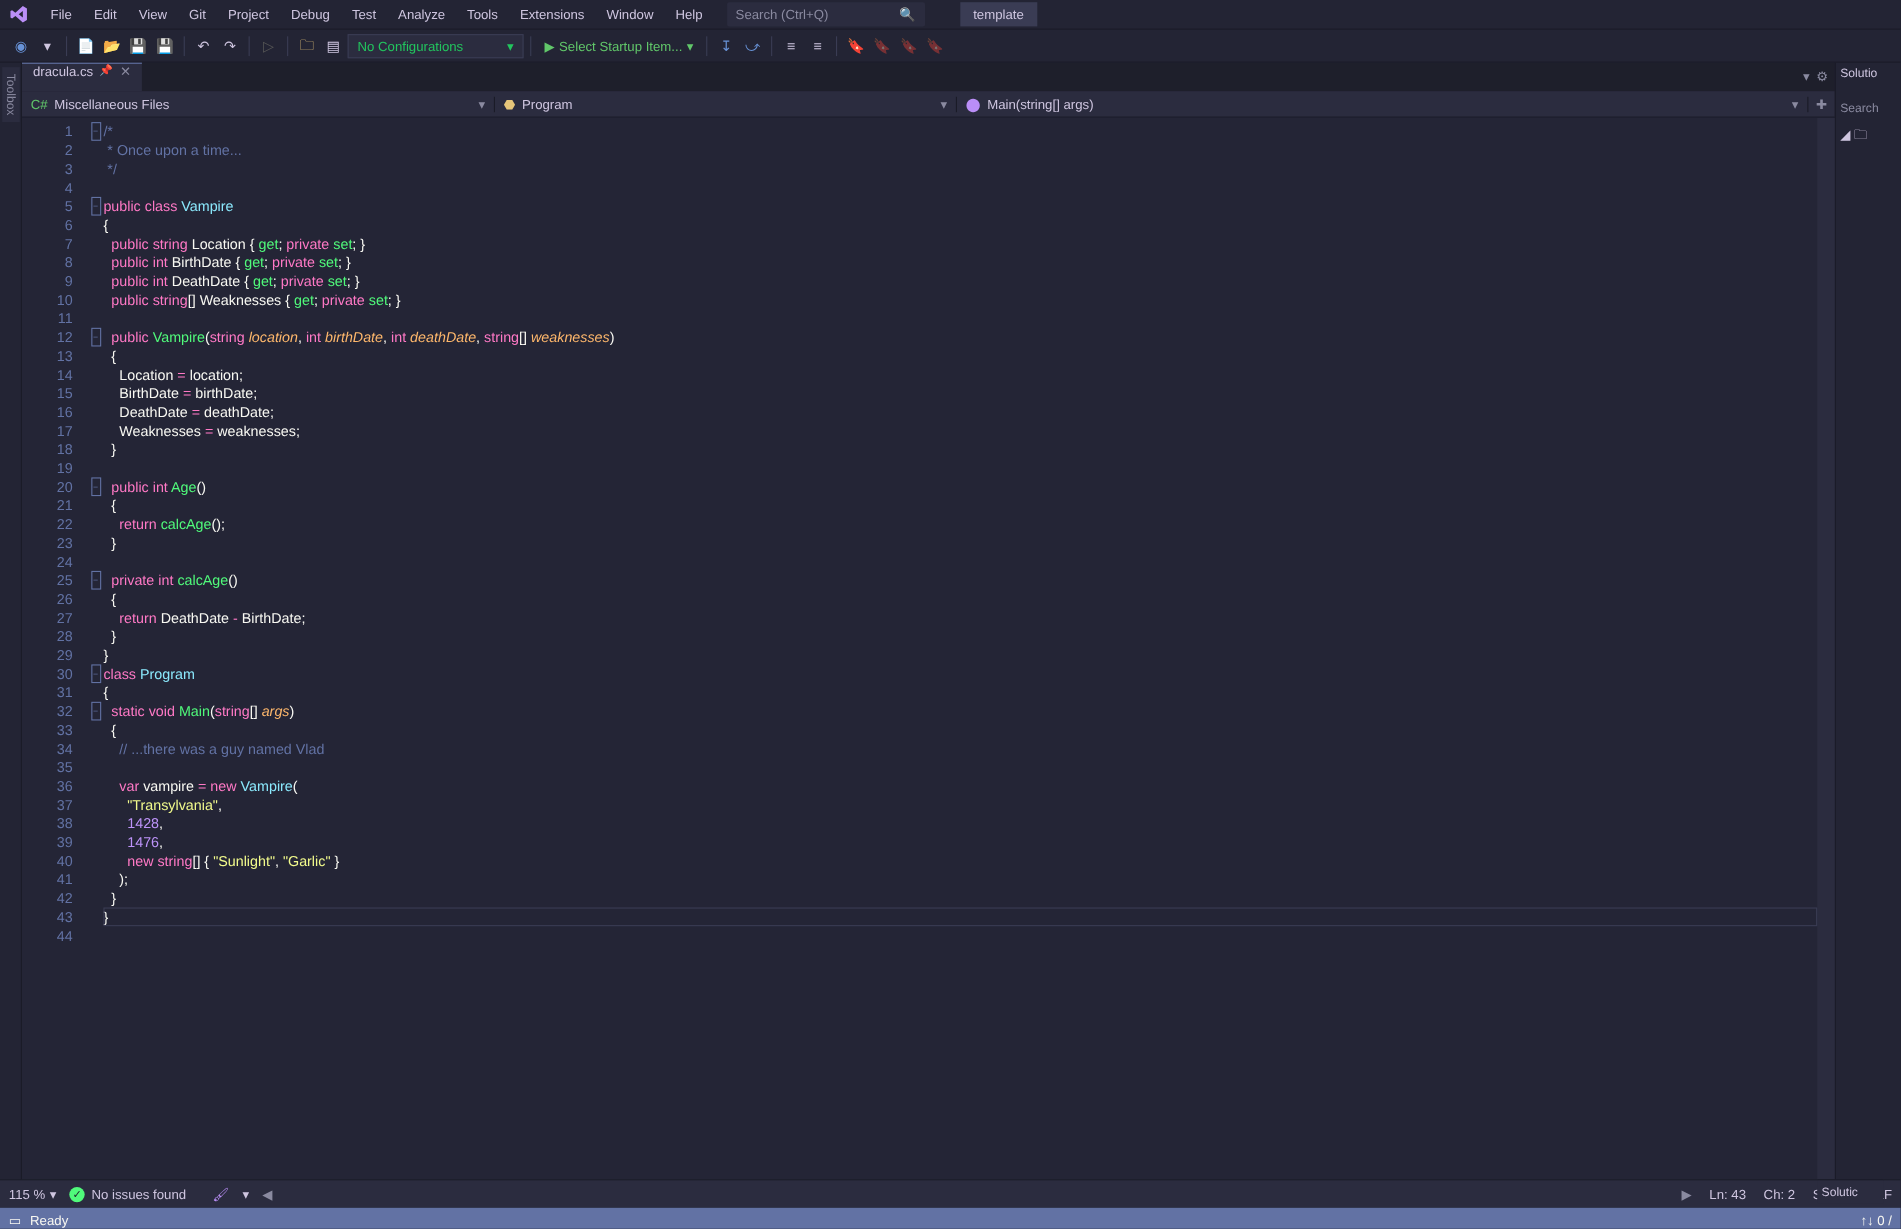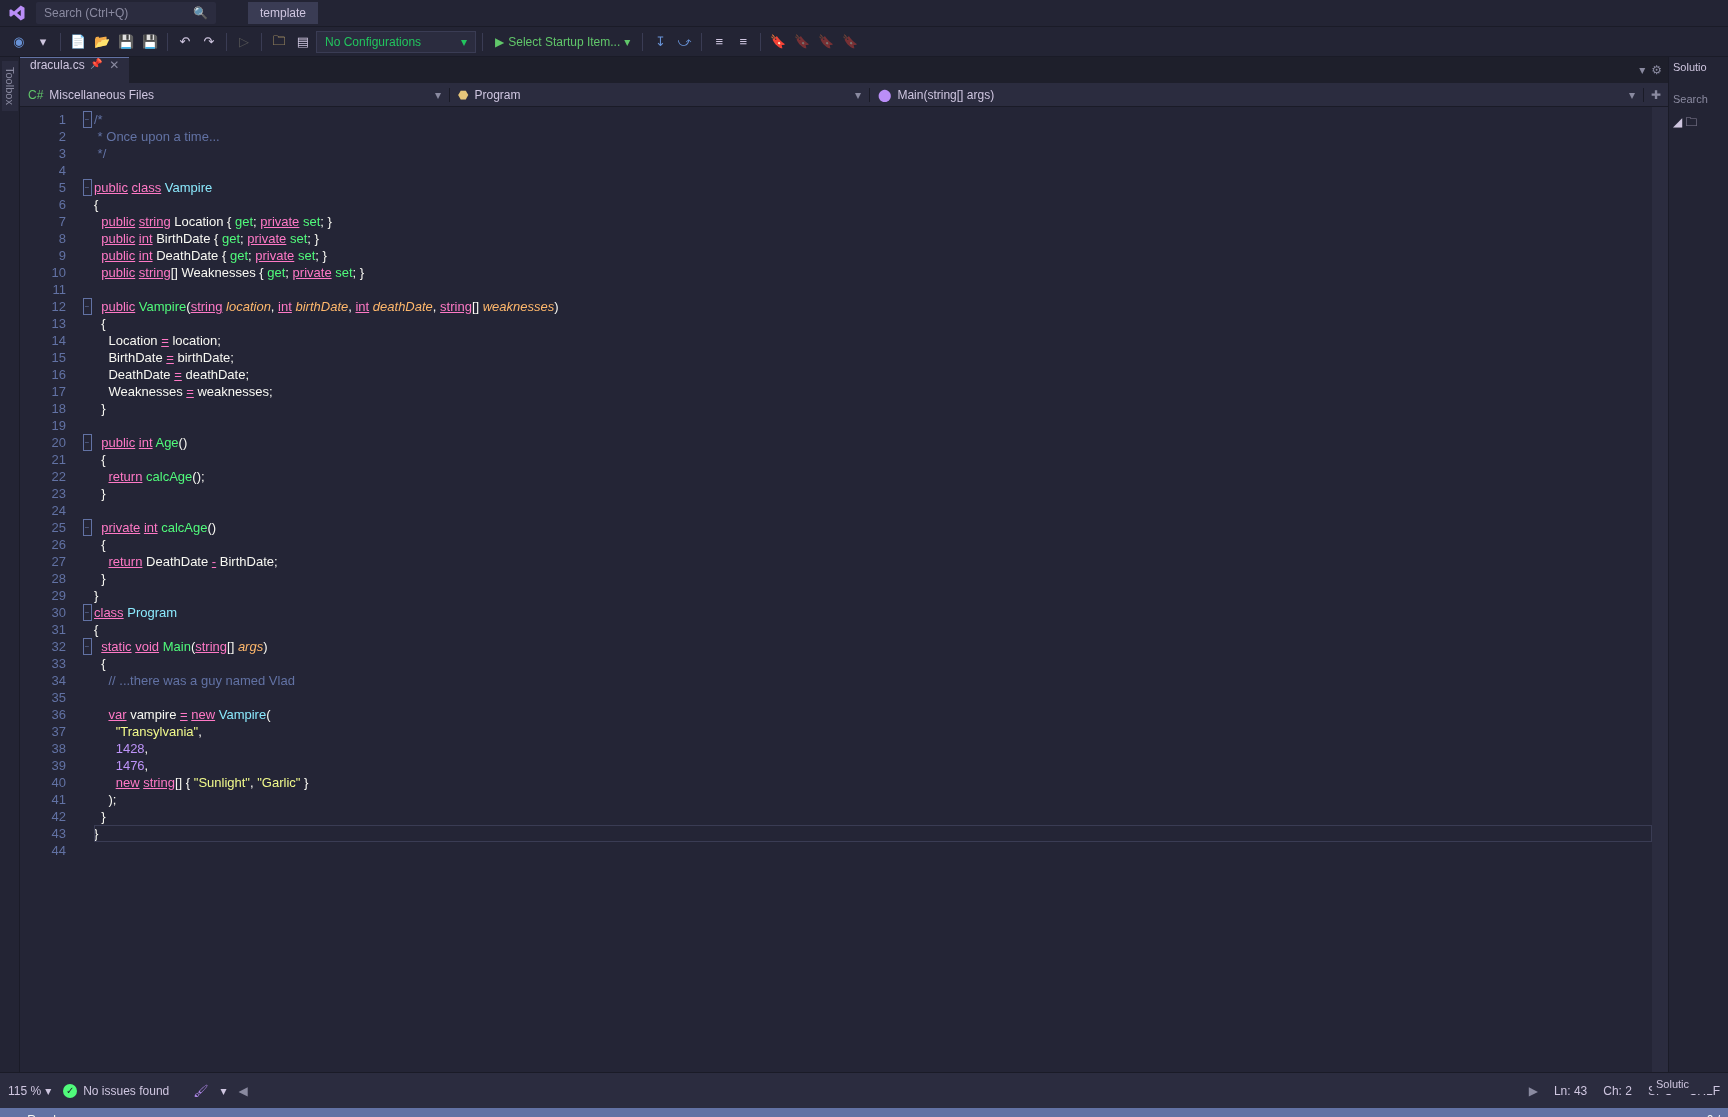--- a/index.html
+++ b/index.html
@@ -1,20 +1,20 @@
 <!DOCTYPE html>
 <html><head>
 <meta charset="utf-8">
 <style>
 * { margin:0; padding:0; box-sizing:border-box; font-family:'Segoe UI',Tahoma,sans-serif; }
 body { background:#1e1f2b; color:#cfc6e0; overflow:hidden; width:1728px; height:1117px; font-size:12px; }
 .menubar { height:27px; background:#232434; display:flex; align-items:center; padding:0 8px; gap:2px; border-bottom:1px solid #1a1b27;}
 .menubar .logo { width:18px; height:18px; margin-right:8px; }
 .menubar .menuitem { padding:4px 10px; color:#cfc6e0; cursor:pointer; }
-.menubar .search { background:#2b2c3f; height:22px; width:180px; display:flex; align-items:center; padding:0 8px; color:#8a8aa0; border-radius:2px;}
+.menubar .search { margin-left:10px; background:#2b2c3f; height:22px; width:180px; display:flex; align-items:center; padding:0 8px; color:#8a8aa0; border-radius:2px;}
 .menubar .searchicon { margin-left:auto; color:#8a8aa0;}
 .menubar .template { margin-left:30px; background:#3a3c54; padding:4px 12px; color:#cfc6e0;}
 .toolbar { height:30px; background:#232434; display:flex; align-items:center; padding:0 8px; gap:2px; border-bottom:1px solid #1a1b27;}
 .toolbar .tb-btn { width:22px; height:22px; display:flex; align-items:center; justify-content:center; color:#cfc6e0; font-size:13px;}
 .toolbar .sep { width:1px; height:18px; background:#3a3c54; margin:0 4px;}
 .toolbar .dropdown { background:#2b2c3f; height:22px; min-width:160px; display:flex; align-items:center; padding:0 8px; color:#22c55e; border:1px solid #3a3c54;}
 .toolbar .startup { color:#61c76a; display:flex; align-items:center; gap:4px; padding:0 6px;}
 .main-area { display:flex; height:calc(100% - 27px - 30px - 23px - 22px);}
 .toolbox-strip { width:20px; background:#232434; border-right:1px solid #1a1b27; display:flex; align-items:flex-start; justify-content:center; padding-top:4px;}
 .toolbox-strip .vert { writing-mode:vertical-lr; color:#8a8aa0; font-size:11px; padding:6px 2px; background:#2b2c3f;}
@@ -29,50 +29,64 @@
 .breadcrumb .bc:last-child { border-right:none;}
 .breadcrumb .dd { margin-left:auto; color:#8a8aa0;}
 .breadcrumb .plus { width:24px; display:flex; align-items:center; justify-content:center; color:#8a8aa0;}
 .code-wrap { flex:1; display:flex; overflow:hidden; background:#242536; position:relative;}
 .gutter { width:60px; text-align:right; padding:4px 14px 4px 4px; color:#6272a4; font-family:Consolas,monospace; font-size:13px; line-height:17px; background:#242536;}
 .fold-col { width:14px; padding:4px 0; color:#6272a4; font-family:Consolas,monospace; font-size:10px; line-height:17px;}
 .fold-col div { height:17px; display:flex; align-items:center; justify-content:center;}
 .code { flex:1; padding:4px 0; font-family:Consolas,monospace; font-size:13px; line-height:17px; white-space:pre; color:#f8f8f2;}
 .scrollbar-v { width:16px; background:#2b2c3f;}
 .c-comment { color:#6272a4; }
-.c-kw { color:#ff79c6;text-decoration:underline; }
+.c-kw { color:#ff79c6; }
 .c-class { color:#8be9fd;}
 .c-fn { color:#50fa7b;}
 .c-str { color:#f1fa8c;}
 .c-num { color:#bd93f9;}
 .c-punc { color:#f8f8f2;}
 .c-param { color:#ffb86c; font-style:italic;}
 .c-var { color:#f8f8f2;}
 .right-panel { width:60px; background:#232434; border-left:1px solid #1a1b27; display:flex; flex-direction:column;}
 .right-panel .hdr { padding:4px; color:#cfc6e0; font-size:11px; white-space:nowrap; overflow:hidden;}
 .right-panel .srch { padding:4px; color:#8a8aa0; font-size:11px;margin-top:12px;}
-.editor-status { height:36px; background:#2b2c3f; display:flex; align-items:center; padding:0 8px; gap:12px; color:#cfc6e0; border-top:1px solid #1a1b27;}
+.editor-status { height:26px; background:#2b2c3f; display:flex; align-items:center; padding:0 8px; gap:12px; color:#cfc6e0; border-top:1px solid #1a1b27;}
 .editor-status .zoom { display:flex; align-items:center; gap:4px;}
 .editor-status .issues { display:flex; align-items:center; gap:6px;}
 .editor-status .check { width:14px; height:14px; border-radius:50%; background:#50fa7b; display:flex; align-items:center; justify-content:center; color:#1e1f2b; font-size:10px;}
 .editor-status .right { margin-left:auto; display:flex; gap:16px;}
 .statusbar { height:23px; background:#6272a4; display:flex; align-items:center; padding:0 8px; color:#f8f8f2;}
 .statusbar .sb-icon { margin-right:8px;}
 .statusbar .right { margin-left:auto; display:flex; gap:8px;}
 .foldbox { border:1px solid #6272a4; width:9px; height:9px; font-size:8px; line-height:7px; text-align:center; color:#6272a4;}
 .cursor-line { position:absolute; left:74px; right:16px; top:calc(4px + 42*17px); height:17px; border:1px solid #3a3c54; pointer-events:none;}
 .solbar { position:absolute; right:16px; bottom:23px; height:22px; width:60px; background:#2b2c3f; color:#cfc6e0; display:flex; align-items:center; padding:0 4px; font-size:11px; border-top:1px solid #1a1b27;}
 </style>
 </head>
 <body>
 
 <div class="menubar">
   <svg class="logo" viewBox="0 0 24 24">
       <path fill="#ba8ef7" d="M17 2l5 3v14l-5 3-9-8-4 3-2-1V8l2-1 4 3 9-8zm0 6l-5 4 5 4V8z"></path>
     </svg>
+  <div id="menuitems" style="display:flex;">
+      <div class="menuitem">File</div>
+      <div class="menuitem">Edit</div>
+      <div class="menuitem">View</div>
+      <div class="menuitem">Git</div>
+      <div class="menuitem">Project</div>
+      <div class="menuitem">Debug</div>
+      <div class="menuitem">Test</div>
+      <div class="menuitem">Analyze</div>
+      <div class="menuitem">Tools</div>
+      <div class="menuitem">Extensions</div>
+      <div class="menuitem">Window</div>
+      <div class="menuitem">Help</div>
+    </div>
   <div class="search">
     <span>Search (Ctrl+Q)</span>
     <span class="searchicon" style="margin-left:auto;">🔍</span>
   </div>
   <div class="template">template</div>
 </div>
 
 <div class="toolbar">
   <div class="tb-btn" style="color:#6892d6;">◉</div>
   <div class="tb-btn">▾</div>

